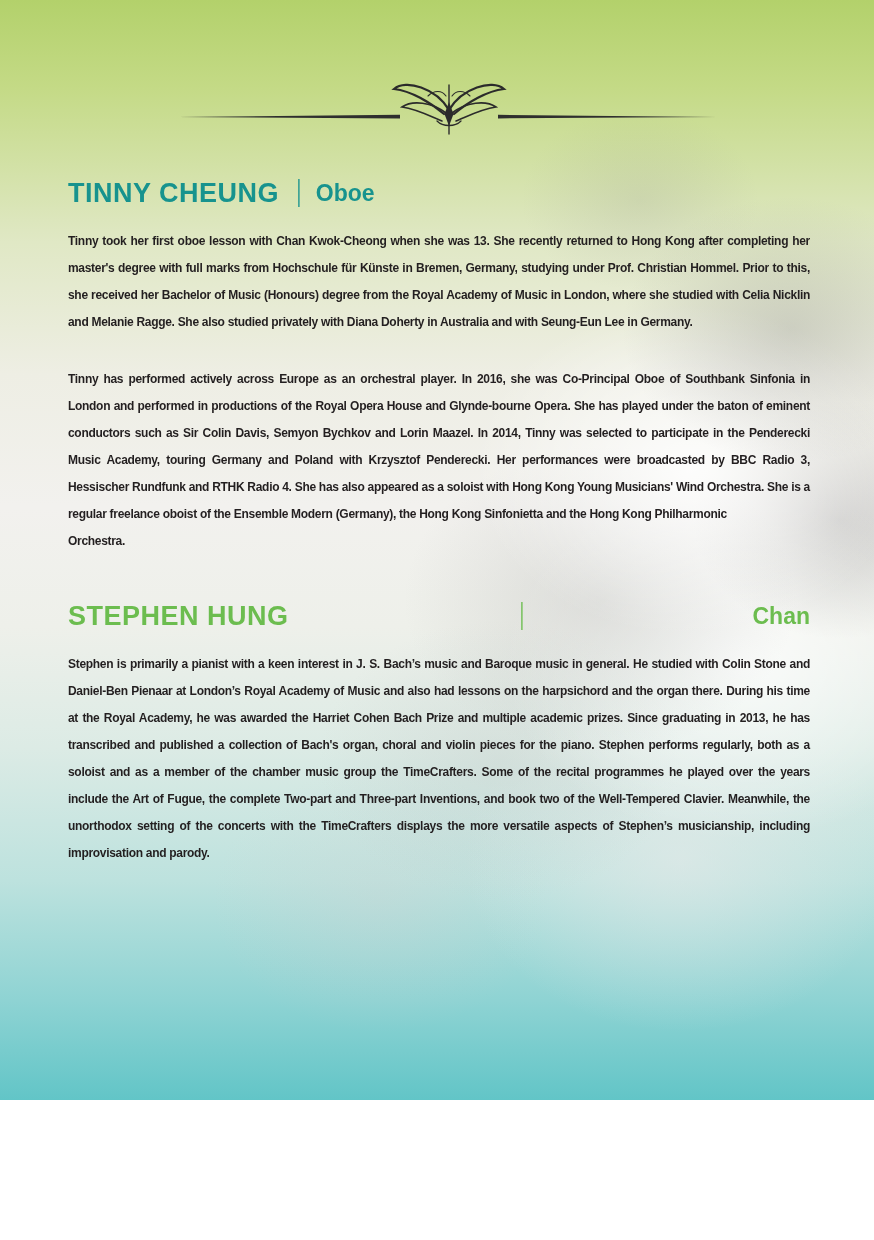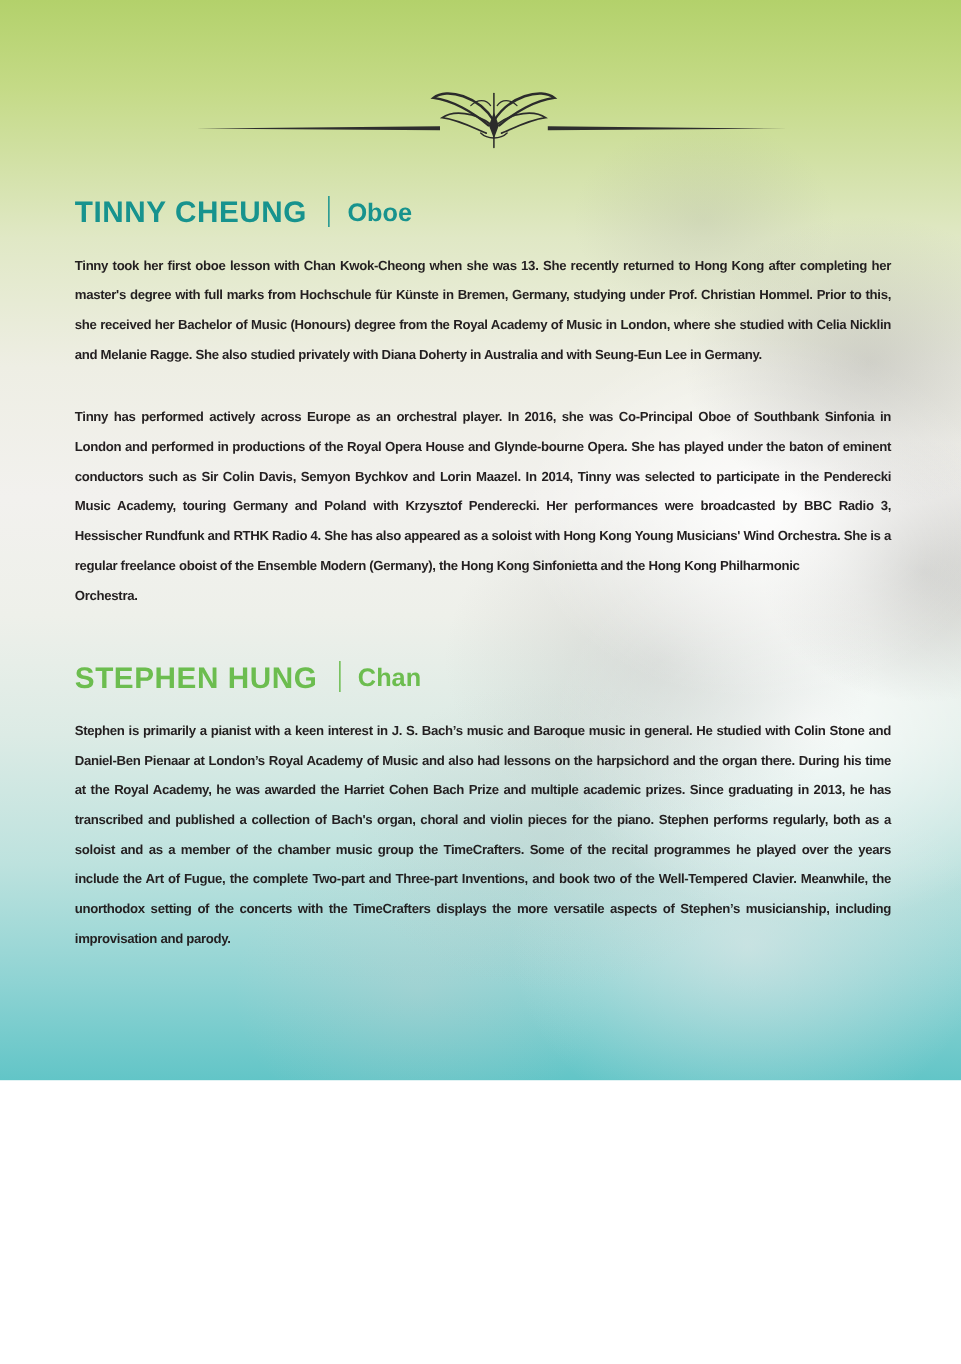--- a/index.html
+++ b/index.html
@@ -1,17 +1,17 @@
 <!DOCTYPE html>
 <html><head>
 <meta charset="utf-8">
 <style>
   html,body { margin:0; padding:0; }
   .page {
-    position:relative; width:874px; height:982px; overflow:hidden;
+    position:relative; width:874px; height:1100px; overflow:hidden;
     font-family:"Liberation Sans", sans-serif;
     background:linear-gradient(180deg,
       #b3d16b 0%, #c4da86 8%, #e0e8c5 22%, #eeeee4 34%,
       #f2f1ee 46%, #eef0ea 57%, #dcebe5 68%, #bde2de 80%,
       #8ed3d3 91%, #62c5c7 100%);
   }
   .watermark {
     position:absolute; inset:0; pointer-events:none;
     background-image:
       radial-gradient(ellipse 170px 130px at 640px 200px, rgba(150,150,150,0.18), rgba(150,150,150,0) 70%),
@@ -27,21 +27,21 @@
   .divider { position:absolute; top:76px; left:0; width:874px; height:64px; }
   .content {
     position:absolute; inset:0; box-sizing:border-box;
     padding:0 64px 0 68px; color:#231f20;
   }
   .heading { display:flex; align-items:center; margin:0; font-weight:bold; }
   .heading .name  { font-size:27px; letter-spacing:0.5px; }
   .heading .sep   { font-weight:300; font-size:30px; margin:0 13px 0 16px; transform:scaleX(0.55); position:relative; top:-2px; }
   .heading .instr { font-size:23px; }
   .teal  { color:#17938e; }
-  .green { color:#6cbd4f; }
+  .green { color:#6cbd4f;justify-content:space-between; }
   .sec-first .heading { margin:176px 0 18px; }
   .sec-second .heading { margin:44px 0 18px; }
   .para {
     margin:0 0 30px; font-size:12px; line-height:27px; font-weight:600;
     text-align:justify; white-space:pre-line; letter-spacing:-0.3px;
   }
 </style>
 </head>
 <body>
 

